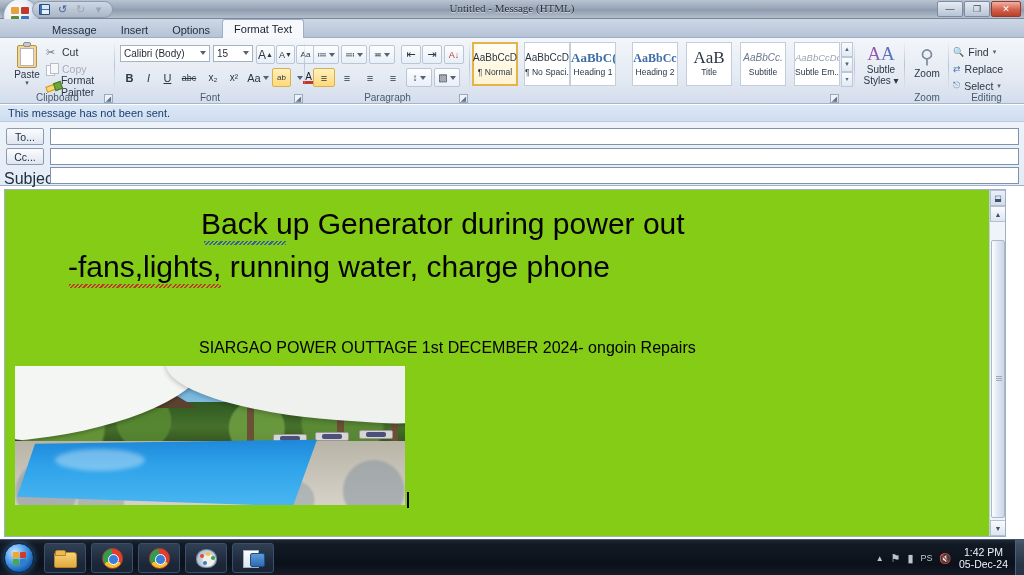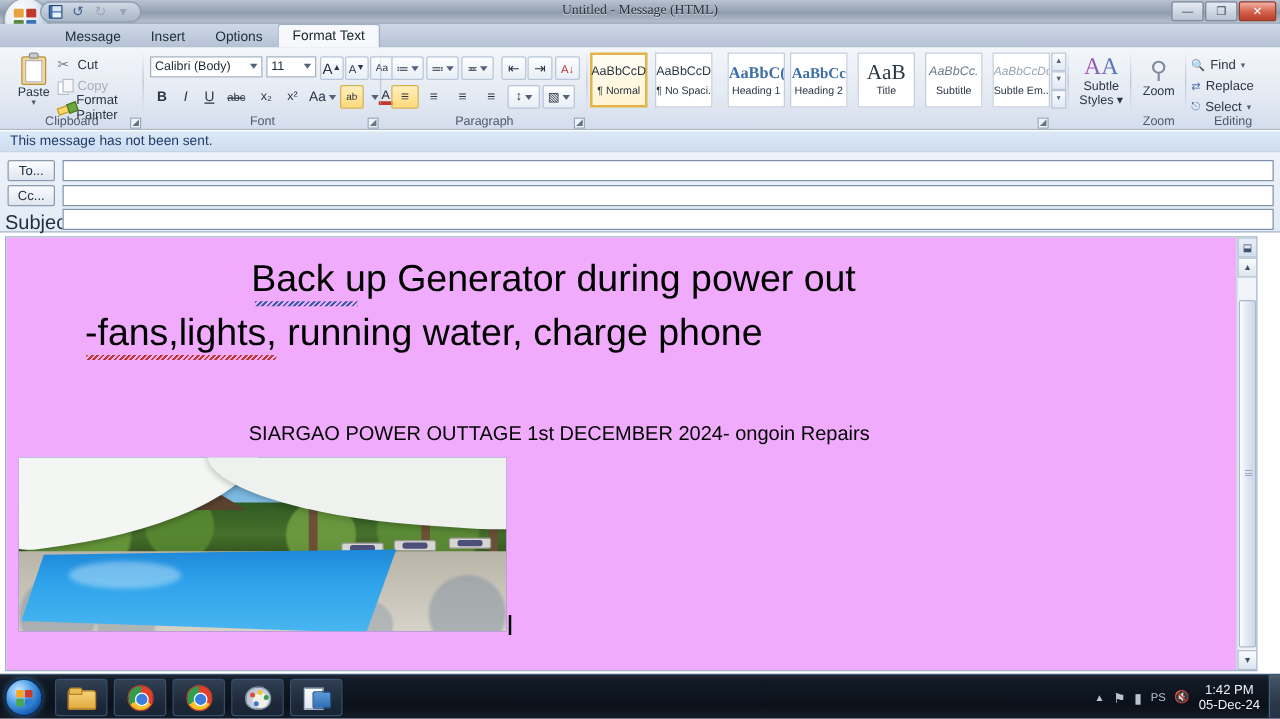--- a/index.html
+++ b/index.html
@@ -164,21 +164,21 @@
   .hinput{
     position:absolute; left:50px; right:5px; height:17px; background:#fff;
     border:1px solid #7f93ad; font-size:11px; padding:0 3px; line-height:15px; color:#111;
   }
 
   
   .bodyarea{
     position:absolute; left:4px; top:189px; width:1002px; height:348px;
     background:#fff; border:1px solid #9fb0c6; overflow:hidden;
   }
-  .doc{ position:absolute; left:0; top:0; right:16px; bottom:0; background:#f0abfc; }
+  .doc{ position:absolute; left:0; top:0; right:16px; bottom:0; background:#84cc16; }
   .line{ position:absolute; white-space:nowrap; font-family:"Liberation Sans", sans-serif; color:#000; }
   .l1{ left:196px; top:17px; font-size:30px; }
   .l2{ left:63px; top:60px; font-size:30px; }
   .l3{ left:63px; top:104px; font-size:30px; }
   .l4{ left:194px; top:149px; font-size:16px; }
   .squig-blue{ position:absolute; left:199px; top:51px; width:82px; height:4px;
     background:repeating-linear-gradient(135deg,#3b5ea8 0 1.5px,transparent 1.5px 3px); }
   .squig-red{ position:absolute; left:64px; top:94px; width:152px; height:4px;
     background:repeating-linear-gradient(135deg,#c0392b 0 1.5px,transparent 1.5px 3px); }
 
@@ -337,21 +337,21 @@
       <div class="dlg">◢</div>
       <div class="sep"></div>
     </div>
 
     <div class="grp" style="left:115px;width:190px;">
       <div class="fld" style="left:5px;top:7px;width:90px;">
         <span>Calibri (Body)</span>
         <span class="cv"></span>
       </div>
       <div class="fld" style="left:98px;top:7px;width:40px;">
-        <span>11</span>
+        <span>15</span>
         <span class="cv"></span>
       </div>
       <div class="tbtn box" style="left:141px;top:7px;width:19px;">
         <span style="font-size:12px">A</span>
           <sup style="font-size:7px">▲</sup>
       </div>
       <div class="tbtn box" style="left:161px;top:7px;width:19px;">
         <span style="font-size:9px">A</span>
           <sub style="font-size:7px">▼</sub>
       </div>
@@ -426,21 +426,21 @@
 
     <div class="grp" style="left:470px;width:385px;">
       <div class="stl sel" style="left:2px;">
         <span class="samp">AaBbCcDc</span>
         <span class="nm">¶ Normal</span>
       </div>
       <div class="stl" style="left:54px;">
         <span class="samp">AaBbCcDc</span>
         <span class="nm">¶ No Spaci...</span>
       </div>
-      <div class="stl" style="left:112px;">
+      <div class="stl" style="left:100px;">
         <span class="samp h1">AaBbC(</span>
         <span class="nm">Heading 1</span>
       </div>
       <div class="stl" style="left:162px;">
         <span class="samp h2">AaBbCc</span>
         <span class="nm">Heading 2</span>
       </div>
       <div class="stl" style="left:216px;">
         <span class="samp ti">AaB</span>
         <span class="nm">Title</span>

